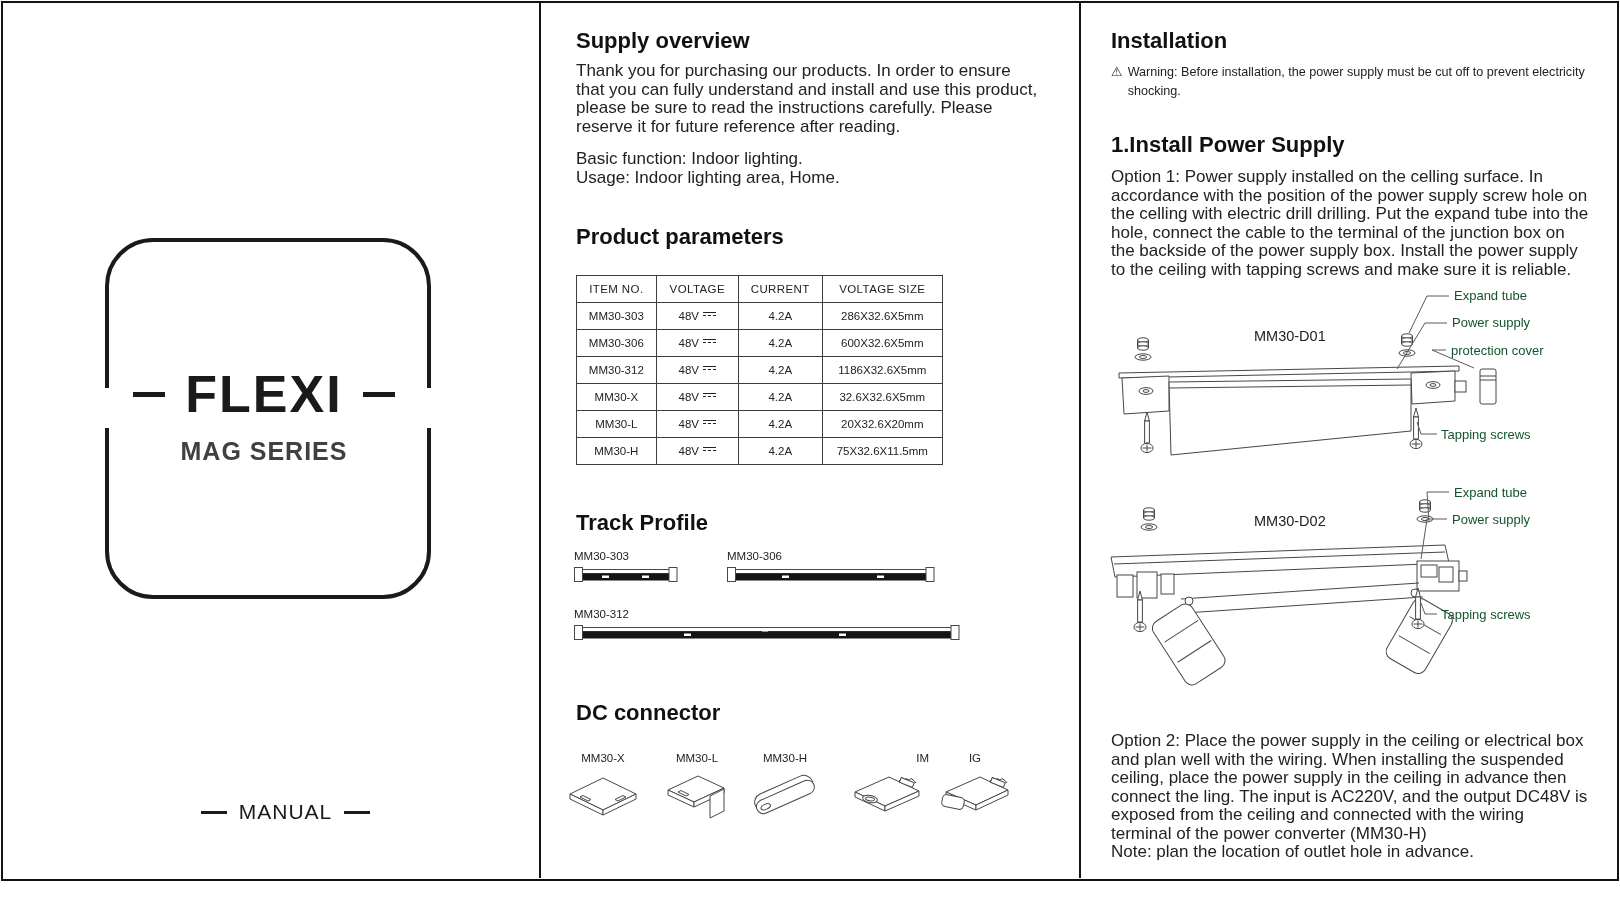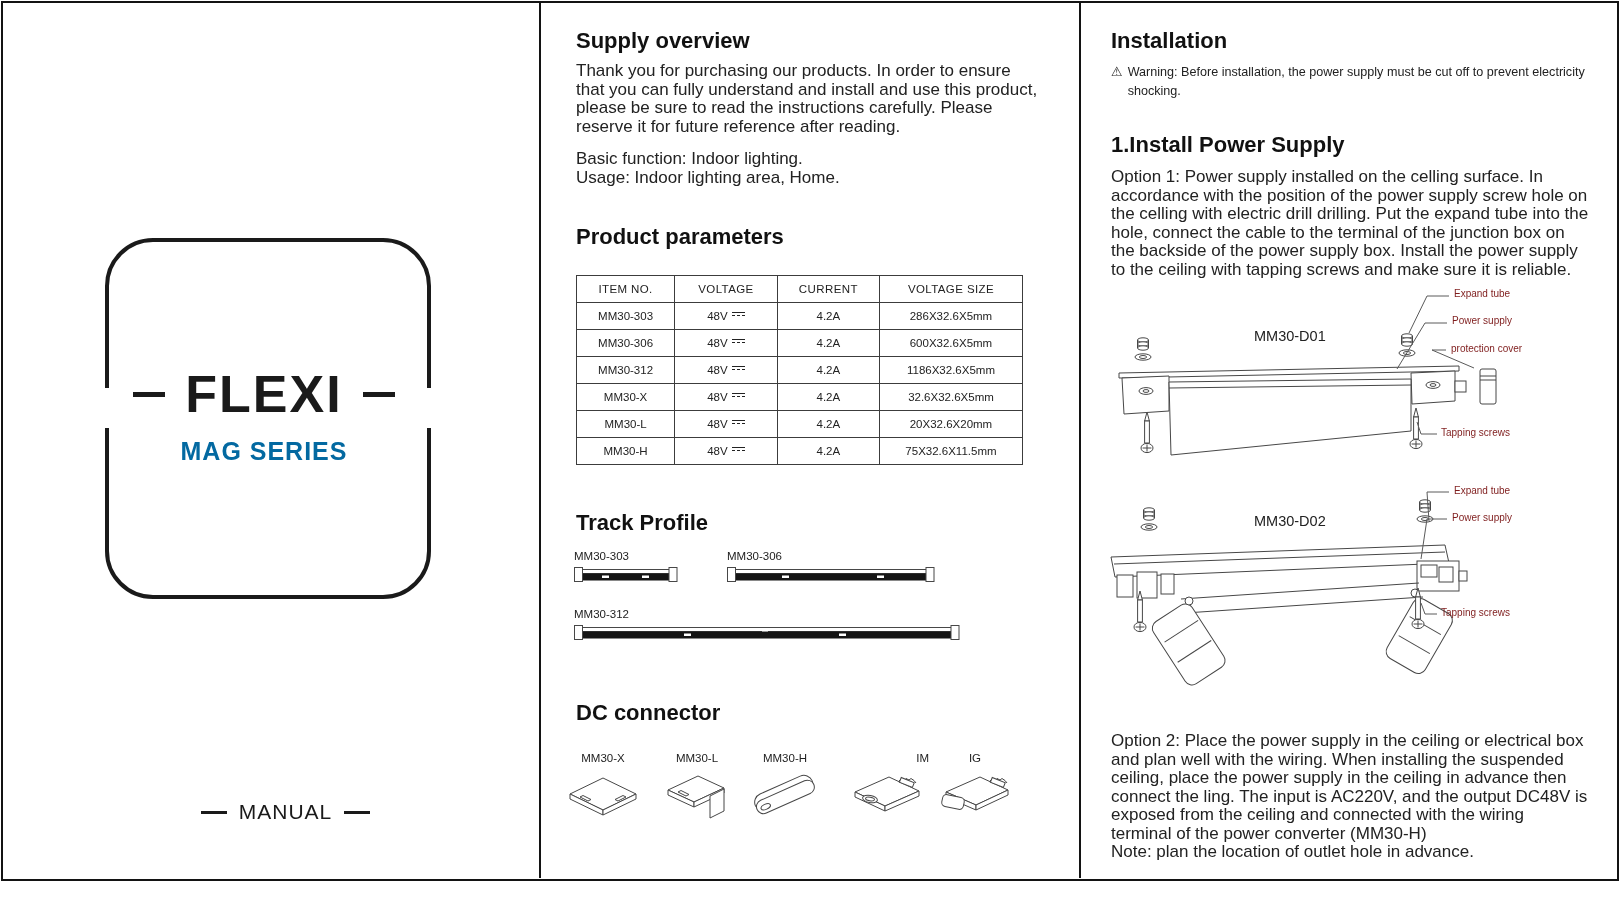--- a/index.html
+++ b/index.html
@@ -13,50 +13,50 @@
   #panel-right{left:1081px;width:539px;}
 
   
   .logo-box{position:absolute;left:105px;top:238px;width:318px;height:353px;
             border:4px solid #1a1a1a;border-radius:48px;}
   .logo-gap{position:absolute;top:388px;width:18px;height:40px;background:#fff;}
   .brand-row{position:absolute;left:105px;top:368px;width:318px;display:flex;align-items:center;justify-content:center;gap:20px;}
   .brand-dash{width:32px;height:5px;background:#1a1a1a;}
   .brand-text{font-size:52px;font-weight:800;letter-spacing:2px;color:#1a1a1a;line-height:1;}
   .series-text{position:absolute;left:105px;top:437px;width:318px;text-align:center;
-               font-size:25px;font-weight:700;letter-spacing:1px;color:#0369a1;}
+               font-size:25px;font-weight:700;letter-spacing:1px;color:#404040;}
   .manual-row{position:absolute;left:0;top:800px;width:539px;display:flex;align-items:center;justify-content:center;gap:12px;margin-left:16px;}
   .manual-dash{width:26px;height:3px;background:#1a1a1a;}
   .manual-text{font-size:21px;font-weight:500;letter-spacing:1px;color:#1a1a1a;}
 
   
   .h1{position:absolute;font-size:22px;font-weight:700;color:#111;line-height:1.15;}
   .body-text{position:absolute;font-size:17px;line-height:18.5px;color:#222;}
   .small-label{position:absolute;font-size:11.5px;color:#222;}
 
   
-  .param-table{position:absolute;left:35px;top:275px;width:447px;border-collapse:collapse;}
+  .param-table{position:absolute;left:35px;top:275px;width:367px;border-collapse:collapse;}
   .param-table th,.param-table td{border:1px solid #3c3c3c;text-align:center;vertical-align:middle;
       font-size:11.5px;font-weight:400;color:#222;height:26px;padding:0 2px;white-space:nowrap;}
   .param-table th{letter-spacing:.4px;}
   .col-item{width:98px;}.col-volt{width:103px;}.col-cur{width:102px;}.col-size{width:144px;}
   .dc-symbol{display:inline-block;width:13px;height:8px;margin-left:4px;position:relative;border-top:1.6px solid #222;vertical-align:-1px;}
   .dc-symbol::after{content:"";position:absolute;left:0;top:2.2px;width:100%;height:0;border-top:1.6px dashed #222;}
 
   .track-item{position:absolute;}
   .dc-item{position:absolute;width:96px;text-align:center;}
   .dc-item .small-label{position:static;display:block;margin-bottom:2px;}
 
   
   .warning-row{position:absolute;left:30px;top:63px;width:492px;display:flex;gap:5px;
                font-size:12.6px;line-height:18.5px;color:#222;}
   .warn-icon{flex:0 0 auto;font-size:13px;line-height:18.5px;color:#222;}
   .diagram{position:absolute;width:524px;}
   .diagram-label{position:absolute;font-size:14.5px;color:#222;}
-  .callout{position:absolute;font-size:10px;color:#7f1d1d;white-space:nowrap;}
+  .callout{position:absolute;font-size:13px;color:#14532d;white-space:nowrap;}
   svg .ln{fill:#fff;stroke:#474747;stroke-width:1;}
   svg .ln2{fill:none;stroke:#474747;stroke-width:1;}
   svg .leader{fill:none;stroke:#5a5a5a;stroke-width:1;}
 </style>
 </head>
 <body>
 
 <div id="page">
 
   <svg width="0" height="0" style="position:absolute">

